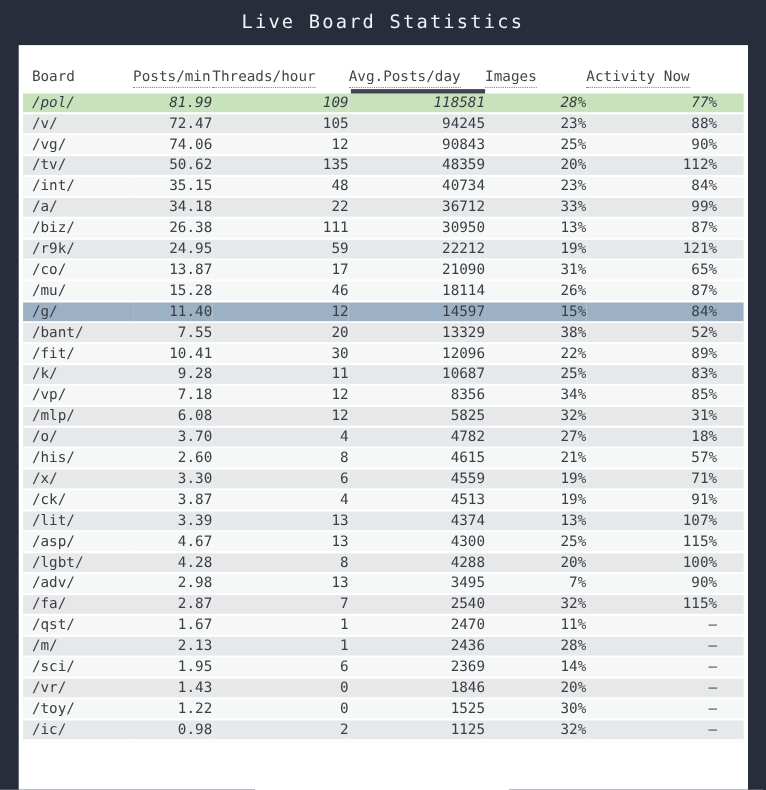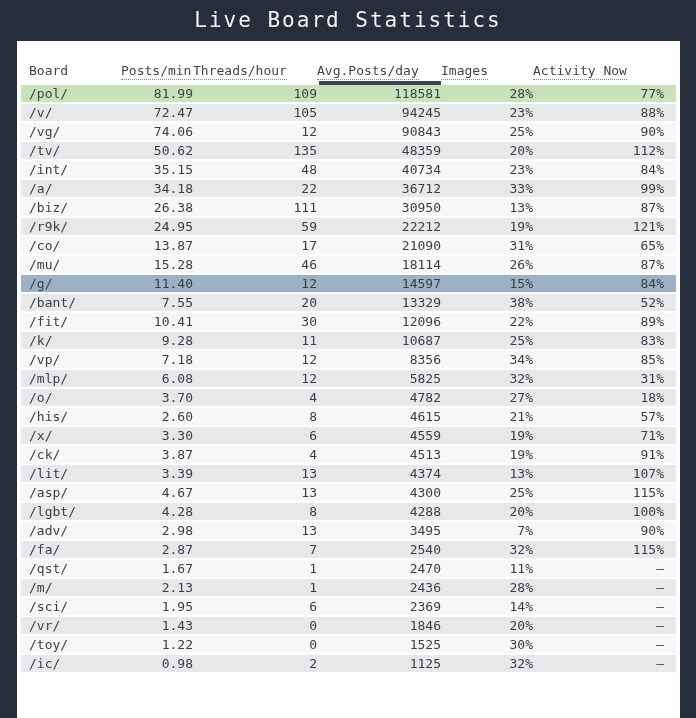--- a/index.html
+++ b/index.html
@@ -4,21 +4,21 @@
 <style>
   html,body{margin:0;padding:0;}
   body{
     width:696px;height:718px;
     background:#272d3b;
     font-family:"DejaVu Sans Mono","Liberation Mono",monospace;
     position:relative;overflow:hidden;
   }
   .title-bar{
     height:54px;line-height:40px;text-align:center;
-    color:#f2f3f4;font-size:21px;letter-spacing:2px;
+    color:#f2f3f4;font-size:17px;letter-spacing:2px;
     white-space:nowrap;
   }
   .table-wrap{
     position:absolute;top:41px;left:17px;width:663px;bottom:0;
     background:#ffffff;box-sizing:border-box;padding:0 4px;
   }
   table{
     border-collapse:separate;border-spacing:0;table-layout:fixed;
     width:655px;font-size:13px;color:#3b3e45;margin-top:15px;
   }
@@ -39,24 +39,24 @@
   thead th.sortable .lbl{border-bottom:1px dotted #84878d;}
   thead th.sorted::after{
     content:"";position:absolute;right:0;bottom:0;
     width:122px;height:4px;background:#3d4452;
   }
   tbody td{
     height:17px;line-height:17px;border-bottom:2px solid #ffffff;
     padding:0;text-align:right;white-space:nowrap;overflow:hidden;
   }
   tbody td:first-child{text-align:left;padding-left:8px;}
-  tbody td:last-child{padding-right:12px;}
+  tbody td:last-child{padding-right:24px;}
   tr.row-light td{background:#f6f7f7;}
   tr.row-dark  td{background:#e6e8ea;}
-  tr.row-green td{background:#c8e2bc;}
+  tr.row-green td{background:#c8e2bc;font-style:italic;}
   tr.row-blue  td{background:#9db1c5;}
 </style>
 </head>
 <body>
 
 <div class="title-bar">Live Board Statistics</div>
 
 <div class="table-wrap">
   <table>
     <colgroup>

